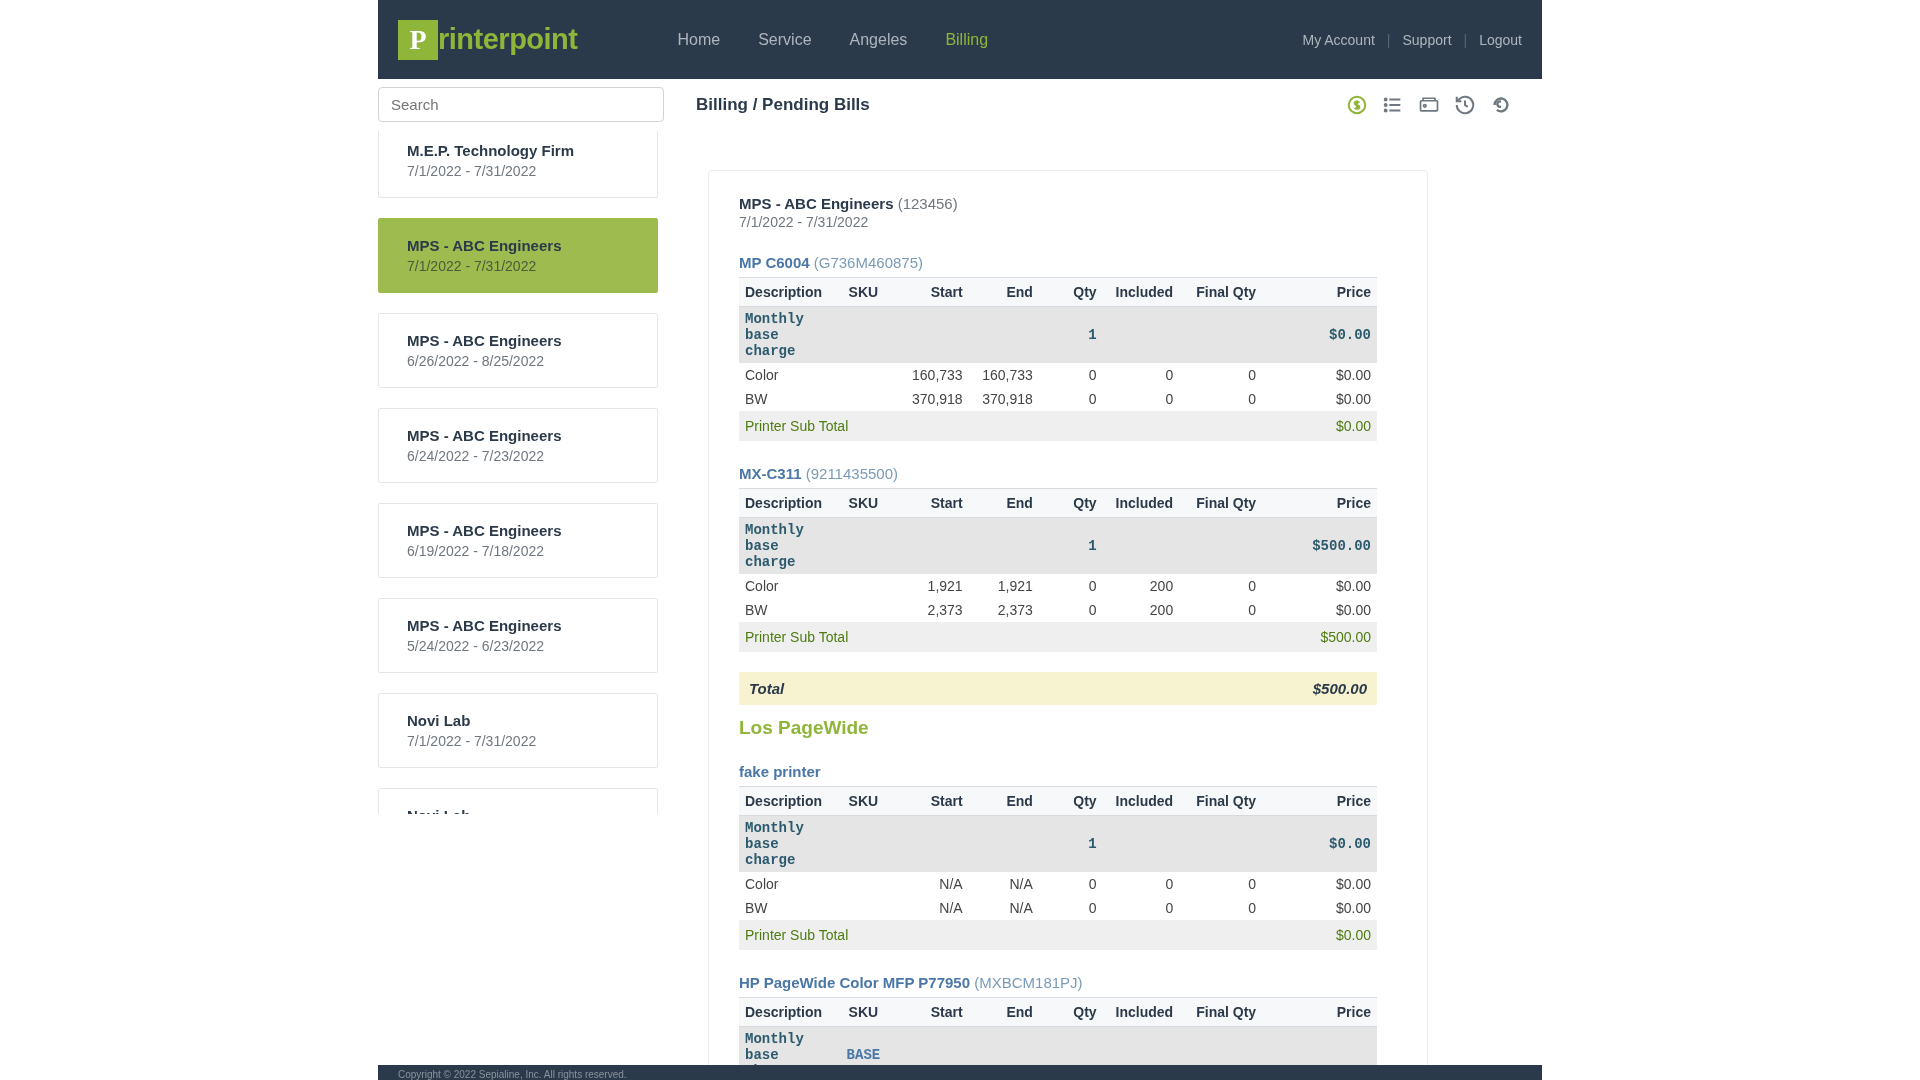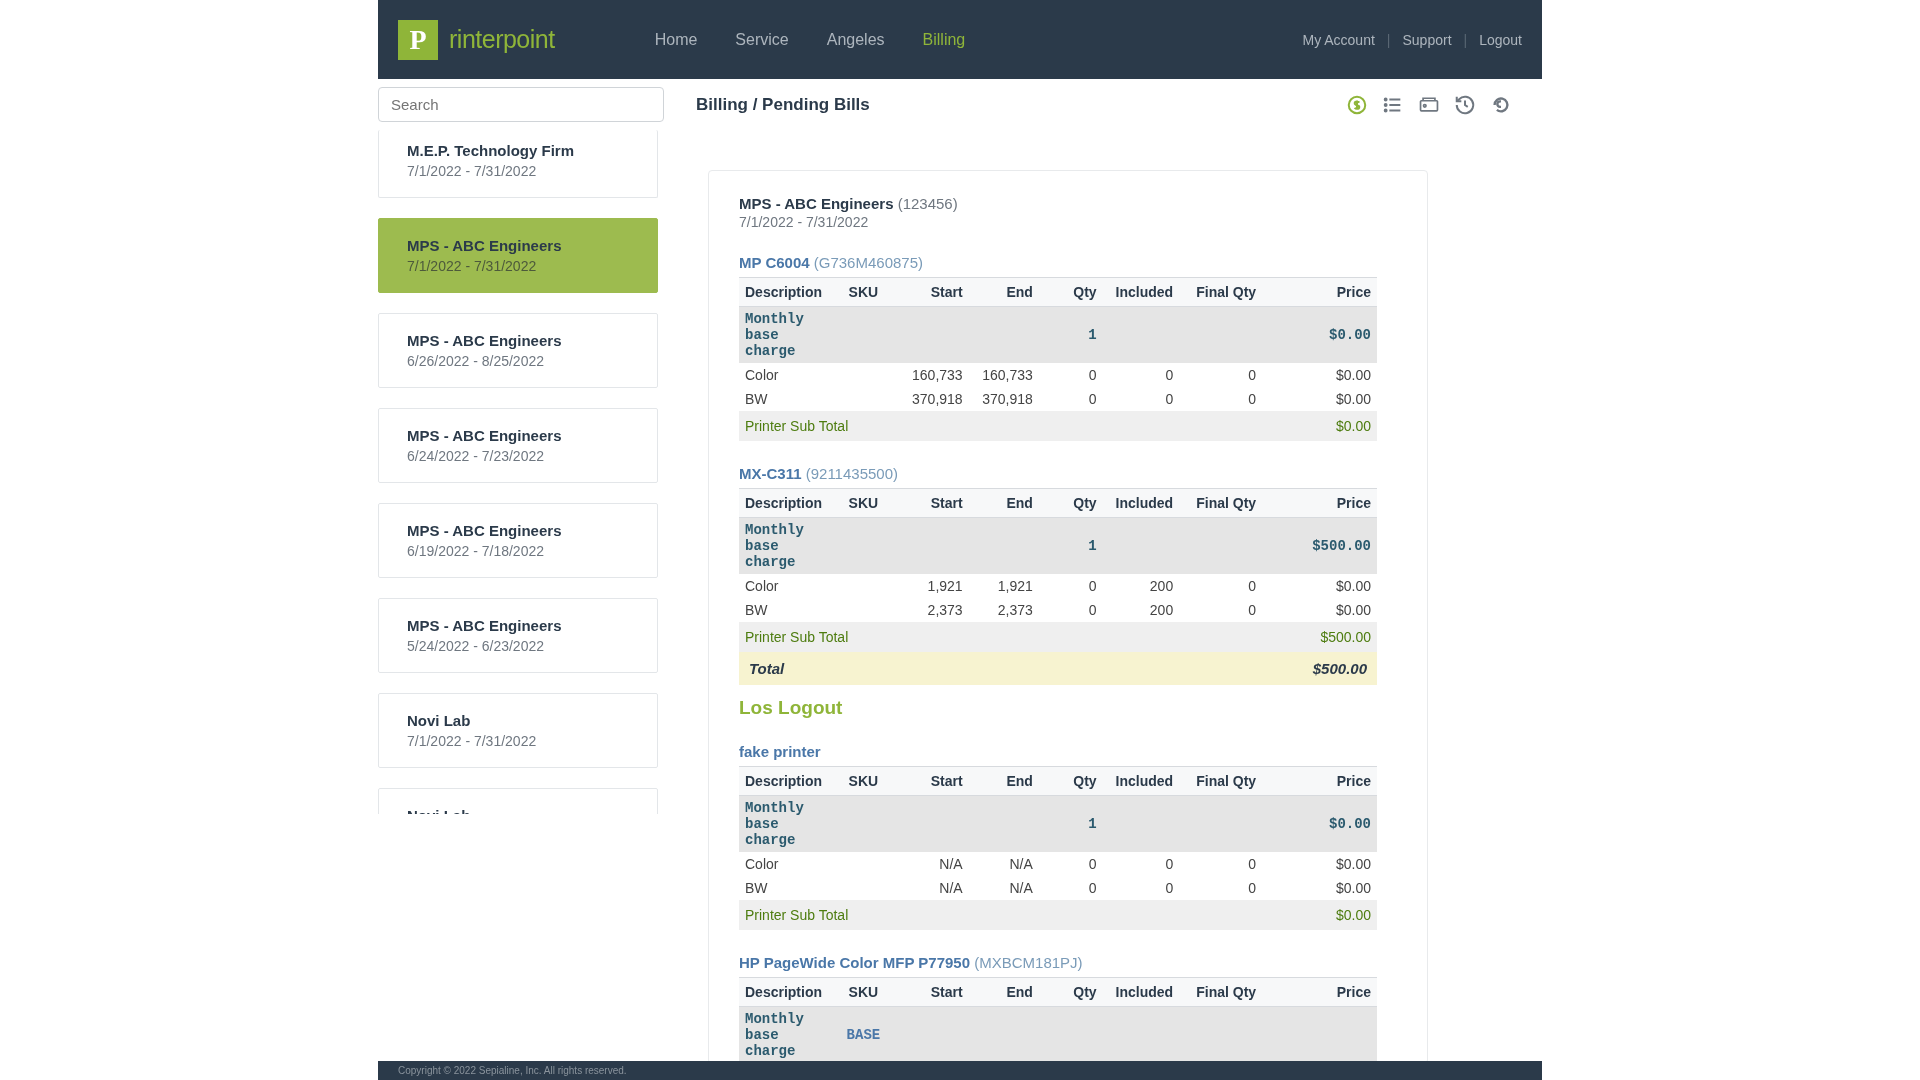--- a/index.html
+++ b/index.html
@@ -35,24 +35,24 @@
   display: flex;
   align-items: center;
   justify-content: center;
   font-size: 28px;
   font-weight: bold;
   color: #fff;
   font-family: Georgia, serif;
 }
 .logo-text {
   color: #8fb539;
-  font-size: 25px;
-  font-weight: 400;
+  font-size: 29px;
+  font-weight: 700;
   letter-spacing: -0.5px;
-  margin-left: 11px;
+  margin-left: 0;
 }
 .nav { display: flex; gap: 38px; flex: 1; }
 .nav a {
   color: #adb5bd;
   text-decoration: none;
   font-size: 16px;
   font-weight: 500;
 }
 .nav a.active { color: #8fb539; }
 .account-links {
@@ -157,21 +157,21 @@
 .col-start { width: 11%; }
 .col-end { width: 11%; }
 .col-qty { width: 10%; }
 .col-inc { width: 12%; }
 .col-fq { width: 13%; }
 .col-price { width: 18%; }
 
 .total-row {
   background: #f7f3d0;
   padding: 8px 10px;
-  margin-top: 0;
+  margin-top: 20px;
   display: flex;
   justify-content: space-between;
   font-style: italic;
   font-weight: 600;
   font-size: 15px;
   color: #2b3a4a;
   gap: 24px;
 }
 .location-hdr {
   color: #8fb539;
@@ -442,21 +442,21 @@
                 </tbody>
               </table>
             </div>
           </div>
 
         <div class="total-row">
           <span>Total</span>
           <span>$500.00</span>
         </div>
 
-        <div class="location-hdr">Los Logout</div>
+        <div class="location-hdr">Los PageWide</div>
 
         <div id="loc-printers-container">
             <div class="printer-block">
               <div class="printer-name">fake printer</div>
               <table class="tbl">
                 <colgroup>
                   <col class="col-desc">
                   <col class="col-sku">
                   <col class="col-start">
                   <col class="col-end">

